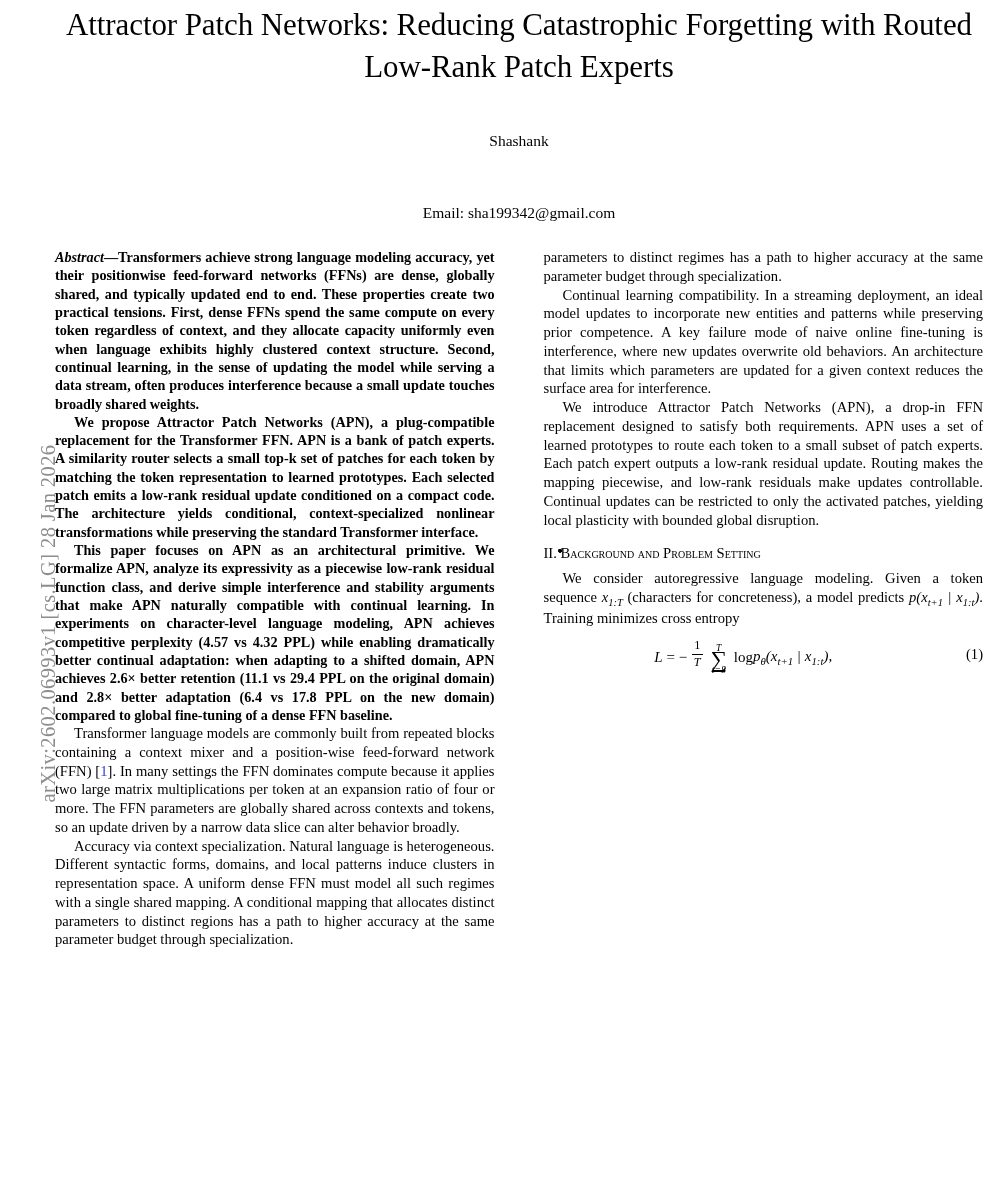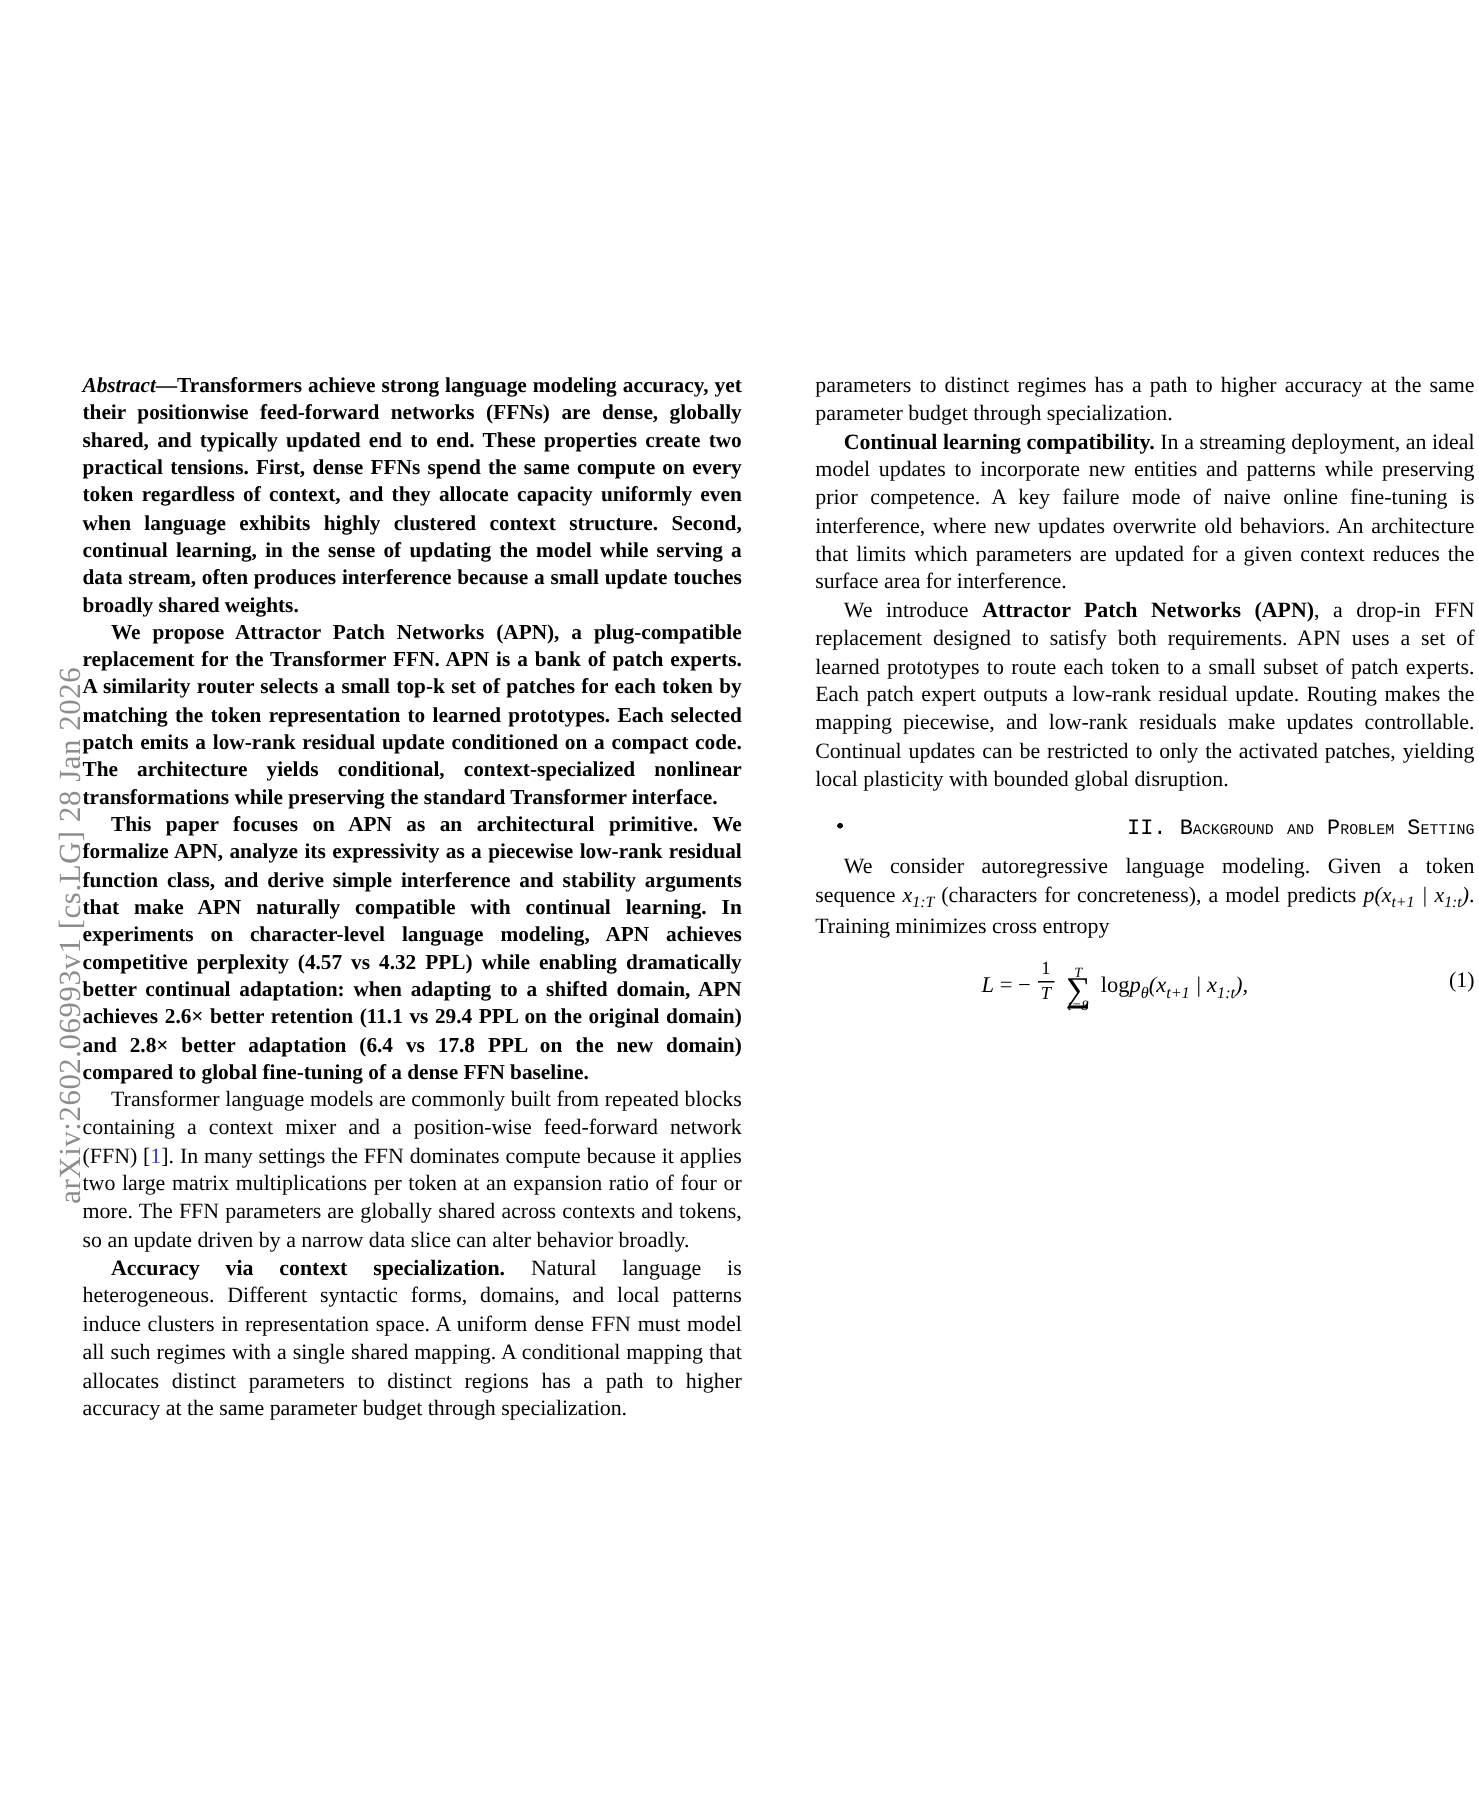--- a/index.html
+++ b/index.html
@@ -83,25 +83,24 @@
   .abstract {
     font-weight: bold;
     text-align: justify;
     font-size: 14.2px;
     line-height: 1.29;
   }
   .abstract p { text-indent: 19px; }
   .abstract .lead { text-indent: 0; }
   .abstract em, .it { font-style: italic; }
   .sec-head {
-    text-align: right;
+    text-align: left;
     font-size: 14.6px;
     margin: 15px 0 6px 0;
     font-variant: small-caps;
-    font-family: Liberation Mono, monospace;
   }
   .sec-head .num { font-variant: normal; }
   .subsec-head {
     font-style: italic;
     font-size: 14.6px;
     margin: 13px 0 5px 0;
     text-indent: 0;
   }
   ul.contrib {
     margin: 0;
@@ -114,21 +113,21 @@
     text-align: justify;
     font-size: 14.6px;
     line-height: 1.285;
   }
   ul.contrib li::before {
     content: "•";
     position: absolute;
     left: -16px;
     top: 0;
   }
-  .b { font-weight: bold; }
+  .b { font-weight: normal; }
   .link { color: #2a3fcf; }
   .math { font-family: Liberation Serif, serif; font-style: italic; }
   .eq-wrap {
     display: flex;
     align-items: center;
     margin: 10px 0 8px 0;
     font-size: 15px;
   }
   .eq-body {
     flex: 1;
@@ -172,20 +171,25 @@
   }
   sub { font-size: 0.72em; }
 </style>
 </head>
 <body>
 
 <div class="page">
 
   <div class="arxiv-stamp">arXiv:2602.06993v1  [cs.LG]  28 Jan 2026</div>
 
+  <div class="content">
+    <h1 class="title">Attractor Patch Networks: Reducing Catastrophic Forgetting with Routed Low-Rank Patch Experts</h1>
+    <div class="author">Shashank</div>
+    <div class="email">Email: sha199342@gmail.com</div>
+  </div>
 
   <div class="columns">
 
     <div class="col">
 
       <div class="abstract">
         <p class="lead"><span class="it">Abstract</span>—<span>Transformers achieve strong language modeling accuracy, yet their positionwise feed-forward networks (FFNs) are dense, globally shared, and typically updated end to end. These properties create two practical tensions. First, dense FFNs spend the same compute on every token regardless of context, and they allocate capacity uniformly even when language exhibits highly clustered context structure. Second, continual learning, in the sense of updating the model while serving a data stream, often produces interference because a small update touches broadly shared weights.</span></p>
         <p>We propose Attractor Patch Networks (APN), a plug-compatible replacement for the Transformer FFN. APN is a bank of patch experts. A similarity router selects a small top-k set of patches for each token by matching the token representation to learned prototypes. Each selected patch emits a low-rank residual update conditioned on a compact code. The architecture yields conditional, context-specialized nonlinear transformations while preserving the standard Transformer interface.</p>
         <p>This paper focuses on APN as an architectural primitive. We formalize APN, analyze its expressivity as a piecewise low-rank residual function class, and derive simple interference and stability arguments that make APN naturally compatible with continual learning. In experiments on character-level language modeling, APN achieves competitive perplexity (4.57 vs 4.32 PPL) while enabling dramatically better continual adaptation: when adapting to a shifted domain, APN achieves 2.6× better retention (11.1 vs 29.4 PPL on the original domain) and 2.8× better adaptation (6.4 vs 17.8 PPL on the new domain) compared to global fine-tuning of a dense FFN baseline.</p>
       </div>

